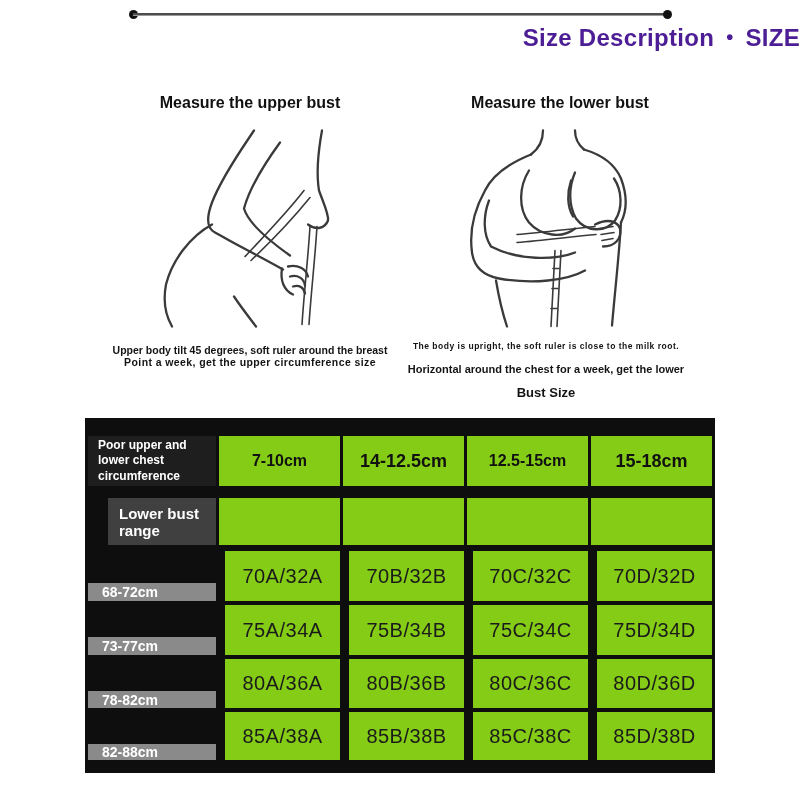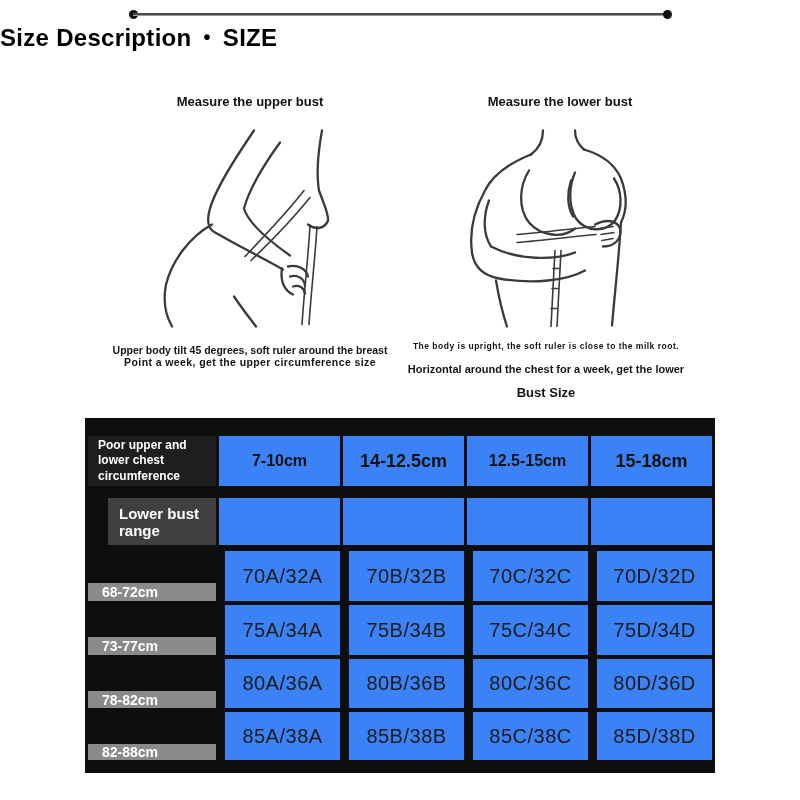--- a/index.html
+++ b/index.html
@@ -8,26 +8,26 @@
   .page { position:relative; width:800px; height:800px; background:#ffffff; overflow:hidden; }
 
   
   .top-rule { position:absolute; left:133px; top:13px; width:535px; height:3px;
               background:#4c4c4c; border-bottom:1px solid #9a9a9a; }
   .rule-dot { position:absolute; top:10px; width:9px; height:9px; border-radius:50%; background:#111; }
   .rule-dot.left { left:129px; }
   .rule-dot.right { left:663px; }
 
   
-  .title { position:absolute; left:0; top:24px; width:800px; text-align:left;
-           font-size:24px; font-weight:700; letter-spacing:0.3px; color:#000000; }
+  .title { position:absolute; left:0; top:24px; width:800px; text-align:right;
+           font-size:24px; font-weight:700; letter-spacing:0.3px; color:#4c1d95; }
   .title .sep { margin:0 12px; font-size:20px; vertical-align:2px; }
 
   
-  .col-heading { position:absolute; top:94px; font-size:13px; font-weight:700; text-align:center; color:#111; }
+  .col-heading { position:absolute; top:94px; font-size:16px; font-weight:700; text-align:center; color:#111; }
   .col-heading.left { left:60px; width:380px; }
   .col-heading.right { left:410px; width:300px; }
 
   
   .figure { position:absolute; top:127px; width:220px; height:203px; }
   .figure.left { left:152px; }
   .figure.right { left:463px; }
   .figure svg { width:100%; height:100%; }
   .figure path, .figure line { fill:none; stroke:#3a3a3a; stroke-width:2.3; stroke-linecap:round; stroke-linejoin:round; }
   .figure .thin { stroke-width:1.6; }
@@ -45,21 +45,21 @@
 
   
   .size-table { position:absolute; left:85px; top:418px; width:630px; height:355px;
                 background:#0e0e0e; padding:18px 3px 13px 3px; }
   .tgrid { display:grid; width:100%; height:100%;
            grid-template-columns:128px 1fr 1fr 1fr 1fr;
            grid-template-rows:50px 12px 47px 6px 50px 4px 50px 4px 49px 4px 48px;
            column-gap:3px; }
   .spacer { grid-column:1 / -1; }
   .cell { display:flex; align-items:center; }
-  .cell.white { background:#3b82f6; justify-content:center; }
+  .cell.white { background:#84cc16; justify-content:center; }
   .cell.corner { background:#1e1e1e; color:#fff; font-size:12px; font-weight:700;
                  line-height:1.3; padding:0 6px 0 10px; text-align:left; }
   .cell.section { background:#404040; color:#fff; font-size:15px; font-weight:700; padding-left:11px;margin-left:20px; }
   .cell.colhead { font-size:16px; font-weight:700; color:#111; }
   .cell.colhead.big { font-size:18px; }
   .cell.rowlabel { background:#8a8a8a; color:#fff; font-size:14px; font-weight:700; padding-left:14px;margin-top:32px; }
   .cell.data { font-size:20px; font-weight:400; color:#1b1b1b; letter-spacing:0.5px;margin-left:6px; }
 </style>
 </head>
 <body>

